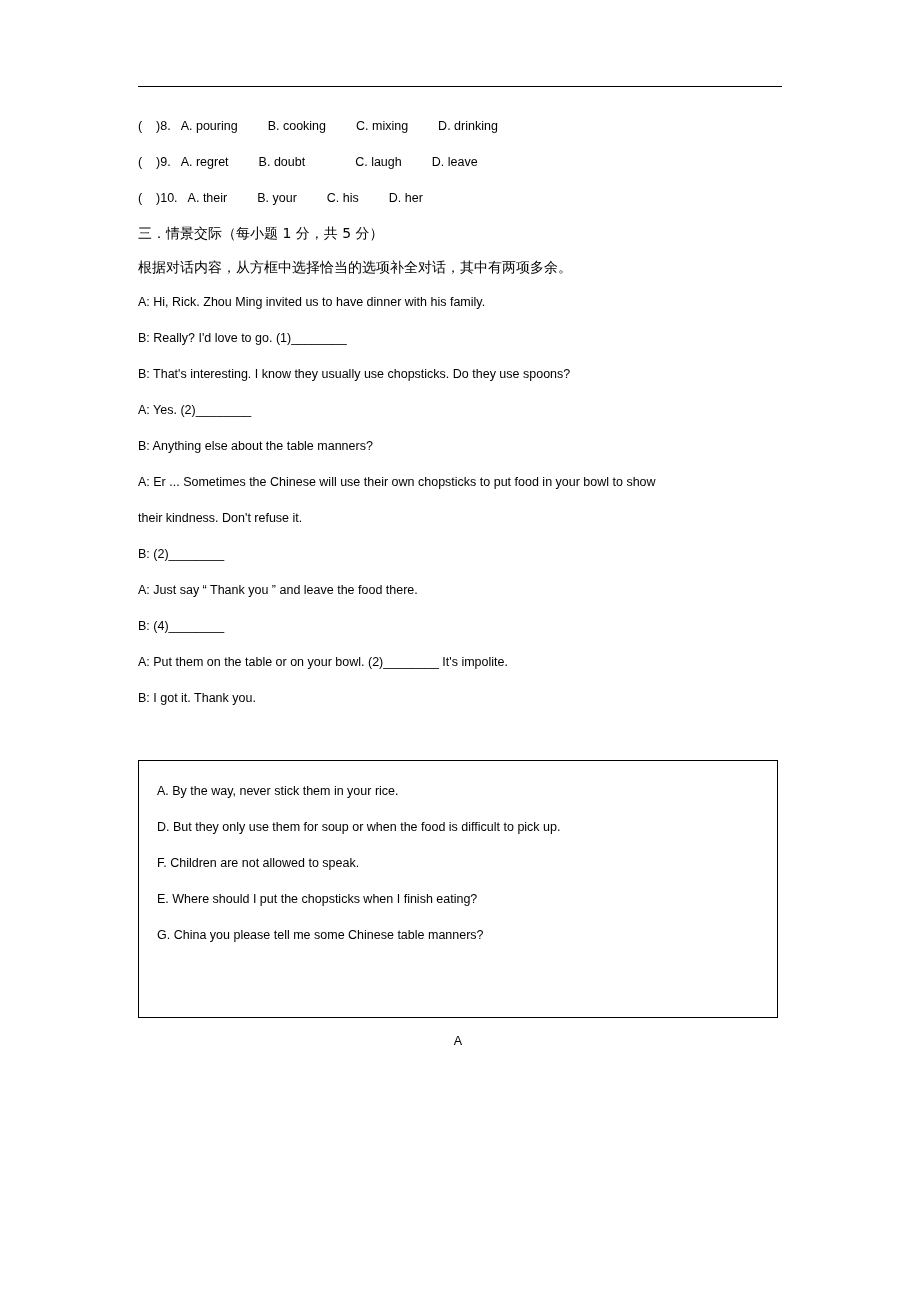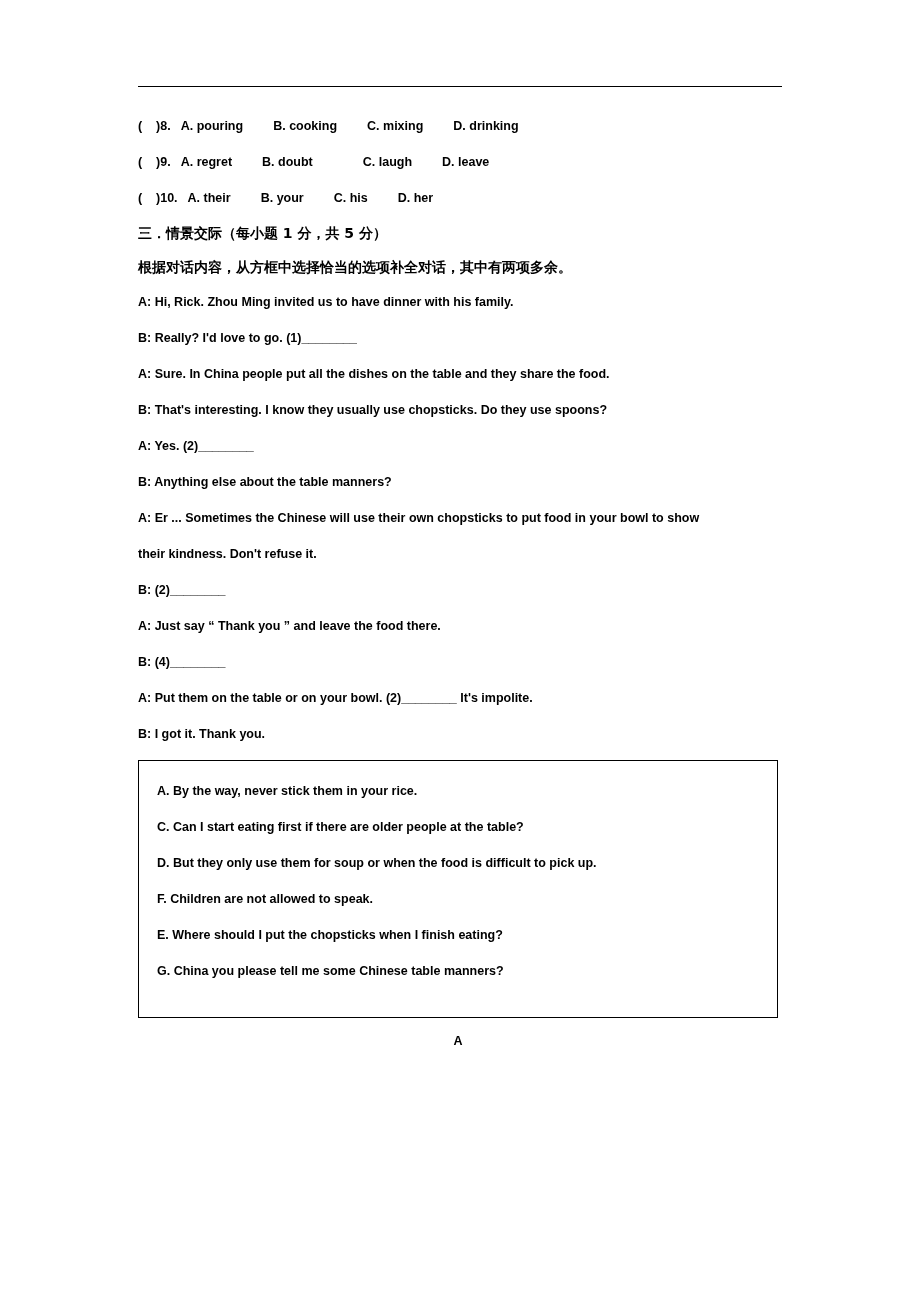--- a/index.html
+++ b/index.html
@@ -14,21 +14,20 @@
     font-family: "Liberation Sans", sans-serif;
     color: #000000;
     overflow: hidden;
   }
   .page {
     position: relative;
     width: 920px;
     height: 1303px;
     box-sizing: border-box;
     padding: 0 138px;
-    font-weight: bold;
   }
   .top-rule {
     position: absolute;
     left: 138px;
     top: 86px;
     width: 644px;
     height: 1px;
     background: #000000;
   }
   .content {
@@ -94,36 +93,34 @@
     <div class="choice-row"><span>(    )9.</span><span class="two-space"></span><span>A. regret</span><span class="two-space"></span><span class="two-space"></span><span class="two-space"></span><span>B. doubt</span><span class="two-space"></span><span class="two-space"></span><span class="two-space"></span><span class="two-space"></span><span class="two-space"></span><span>C. laugh</span><span class="two-space"></span><span class="two-space"></span><span class="two-space"></span><span>D. leave</span></div>
 
     <div class="choice-row"><span>(    )10.</span><span class="two-space"></span><span>A. their</span><span class="two-space"></span><span class="two-space"></span><span class="two-space"></span><span>B. your</span><span class="two-space"></span><span class="two-space"></span><span class="two-space"></span><span>C. his</span><span class="two-space"></span><span class="two-space"></span><span class="two-space"></span><span>D. her</span></div>
 
     <div class="section-head">三．情景交际（每小题  1 分，共  5 分）</div>
 
     <div class="section-head">根据对话内容，从方框中选择恰当的选项补全对话，其中有两项多余。</div>
 
     <div class="dialog-line">A: Hi, Rick. Zhou Ming invited us to have dinner with his family.</div>
     <div class="dialog-line">B: Really? I'd love to go. (1)________</div>
-    <div class="dialog-line">A: Sure. In China people put all the dishes on the table and they share the food.</div>
     <div class="dialog-line">B: That's interesting. I know they usually use chopsticks. Do they use spoons?</div>
     <div class="dialog-line">A: Yes. (2)________</div>
     <div class="dialog-line">B: Anything else about the table manners?</div>
     <div class="dialog-line">A: Er ... Sometimes the Chinese will use their own chopsticks to put food in your bowl to show</div>
     <div class="dialog-line">their kindness. Don't refuse it.</div>
     <div class="dialog-line">B: (2)________</div>
     <div class="dialog-line">A: Just say        “ Thank you    ”   and leave the food there.</div>
     <div class="dialog-line">B: (4)________</div>
     <div class="dialog-line">A: Put them on the table or on your bowl. (2)________ It's impolite.</div>
     <div class="dialog-line">B: I got it. Thank you.</div>
   </div>
 
   <div class="box">
     <div class="opt">A. By the way, never stick them in your rice.</div>
-    <div class="opt">C. Can I start eating first if there are older people at the table?</div>
     <div class="opt">D. But they only use them for soup or when the food is difficult to pick up.</div>
     <div class="opt">F. Children are not allowed to speak.</div>
     <div class="opt">E. Where should I put the chopsticks when I finish eating?</div>
     <div class="opt">G. China you please tell me some Chinese table manners?</div>
   </div>
 
   <div class="after-box">
     <div class="center-a">A</div>
   </div>
 

